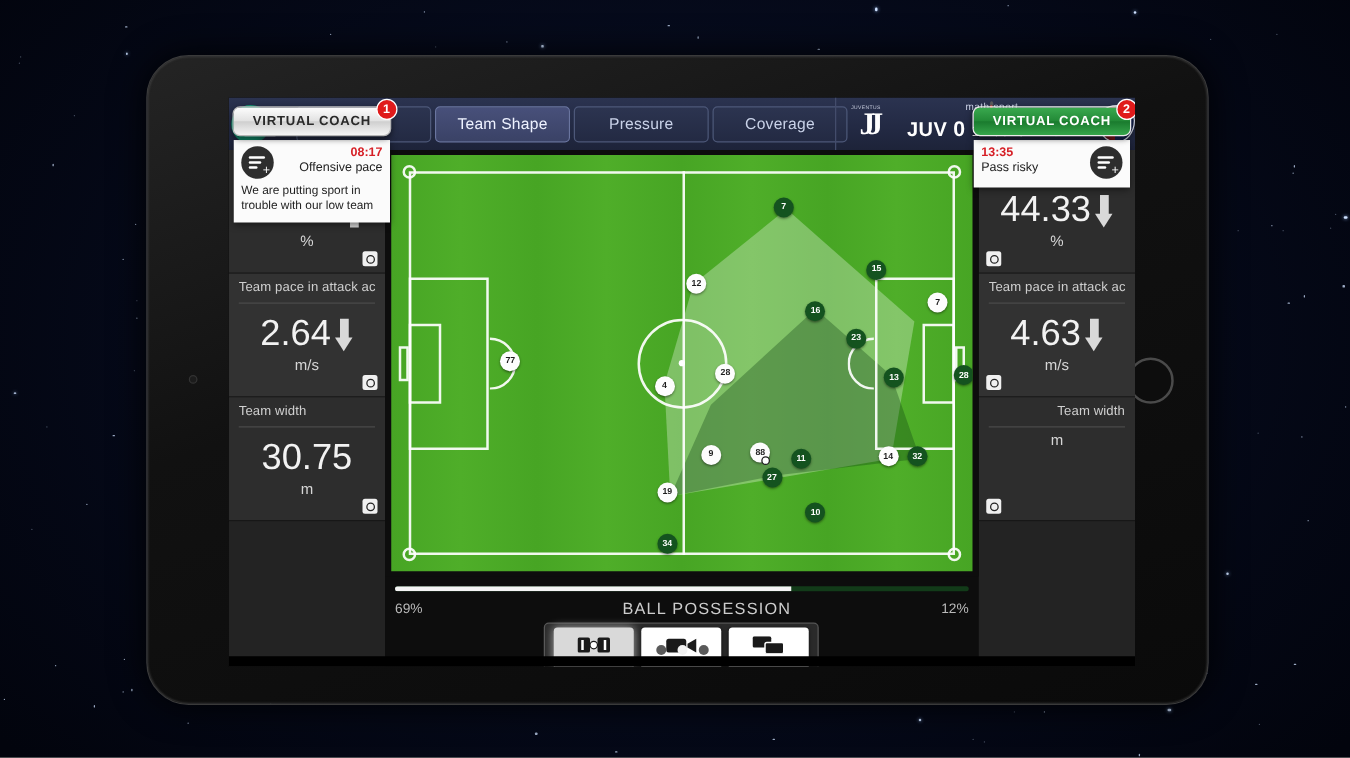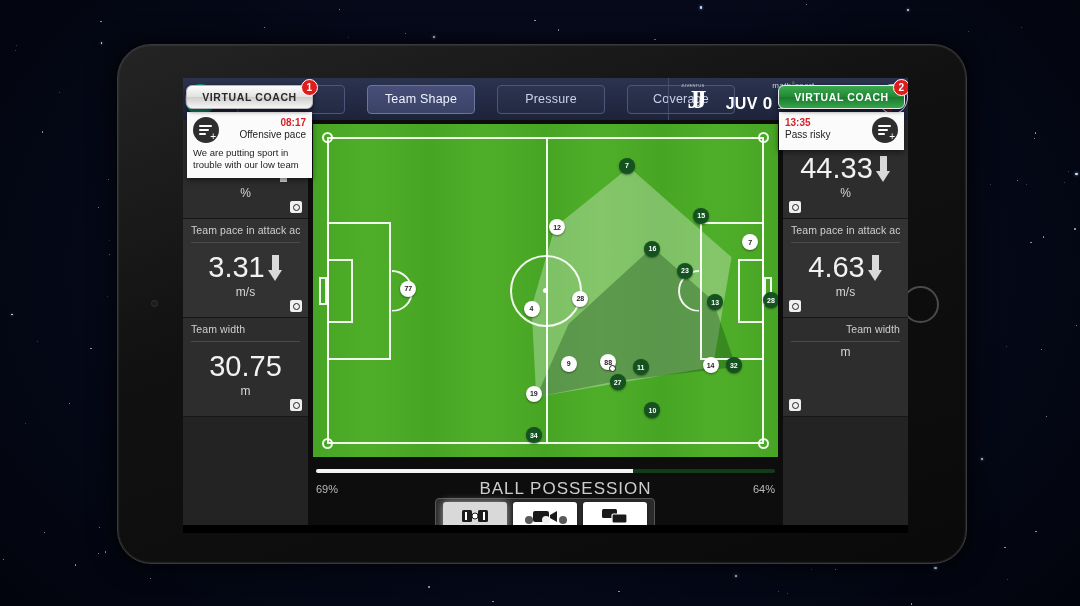--- a/index.html
+++ b/index.html
@@ -79,21 +79,21 @@
     position: absolute; left: 2px; top: 6px;
     width: 31px; height: 31px; border-radius: 50%;
     background: radial-gradient(circle at 40% 40%, #1fcf9e 0%, #0f8f6c 65%, rgba(15,143,108,0) 100%);
     opacity: .95;
   }
   #hamburger { position: relative; width: 26px; display: flex; flex-direction: column; gap: 4px; z-index:2;}
   #hamburger i { display:block; height: 4px; background: #f2f5ff; border-radius: 1px; }
   #hamburger i:nth-child(2) { width: 100%; }
   #hamburger i:nth-child(3) { width: 100%; }
 
-  .tabs { display: flex; gap: 22px; margin-left: 4px; }
+  .tabs { display: flex; gap: 3px; margin-left: 4px; }
   .tab {
     width: 108px; height: 29px;
     border-radius: 4px;
     border: 1px solid #4d5879;
     background: linear-gradient(180deg,#2c3450,#232a43);
     color: #c9d2e8;
     font-size: 12.5px;
     display:flex; align-items:center; justify-content:center;
     letter-spacing: .2px;
   }
@@ -357,21 +357,21 @@
     position: absolute; left: 125px; top: 388px;
     width: 475px; height: 32px;
   }
   #poss-bar { position: relative; height: 4px; margin: 3px 8px 0 8px; background: #123b19; border-radius: 2px; overflow: hidden;}
   #poss-fill { position:absolute; left:0; top:0; height:100%; background:#f4f4f4; }
   #poss-row {
     display:flex; justify-content: space-between; align-items:center;
     margin: 6px 8px 0 8px;
   }
   .poss-pct { font-size: 11px; color: #b9b9b9; }
-  #poss-title { font-size: 17px; color: #cdcdcd; letter-spacing: 1px; margin-left: 40px; }
+  #poss-title { font-size: 13px; color: #cdcdcd; letter-spacing: 1px; margin-left: 40px; }
 
   
   #modebar {
     position: absolute; left: 252px; top: 420px;
     width: 220px; height: 46px;
     background: #2a2a2a;
     border: 1px solid #565656;
     border-radius: 4px;
     display: flex; align-items: center; justify-content: center; gap: 6px;
     padding: 0 6px;
@@ -675,21 +675,21 @@
               <div class="metric-value">72.45</div>
               <div class="arrow-up"></div>
             </div>
             <div class="metric-unit">%</div>
             <div class="gear"></div>
           </div>
           <div class="metric alt">
             <div class="metric-label">Team pace in attack actions</div>
             <div class="metric-rule"></div>
             <div class="metric-body">
-              <div class="metric-value">3.31</div>
+              <div class="metric-value">2.64</div>
               <div class="arrow-down"></div>
             </div>
             <div class="metric-unit">m/s</div>
             <div class="gear"></div>
           </div>
           <div class="metric">
             <div class="metric-label">Team width</div>
             <div class="metric-rule"></div>
             <div class="metric-body">
               <div class="metric-value">30.75</div>
@@ -859,21 +859,21 @@
         </div>
       </div>
 
       <div id="poss">
         <div id="poss-bar">
           <div id="poss-fill" style="width: 69%;"></div>
         </div>
         <div id="poss-row">
           <span class="poss-pct">69%</span>
           <span id="poss-title">BALL POSSESSION</span>
-          <span class="poss-pct">64%</span>
+          <span class="poss-pct">12%</span>
         </div>
       </div>
 
       <div id="modebar">
           <div class="mode active">
             <div class="mode-icon">
               <svg width="26" height="14" viewBox="0 0 26 14">
                 <rect x="0" y="1" width="10" height="12" rx="1.5" fill="#1a1a1a"></rect>
                 <rect x="16" y="1" width="10" height="12" rx="1.5" fill="#1a1a1a"></rect>
                 <rect x="3" y="3" width="2" height="8" fill="#fff"></rect>

